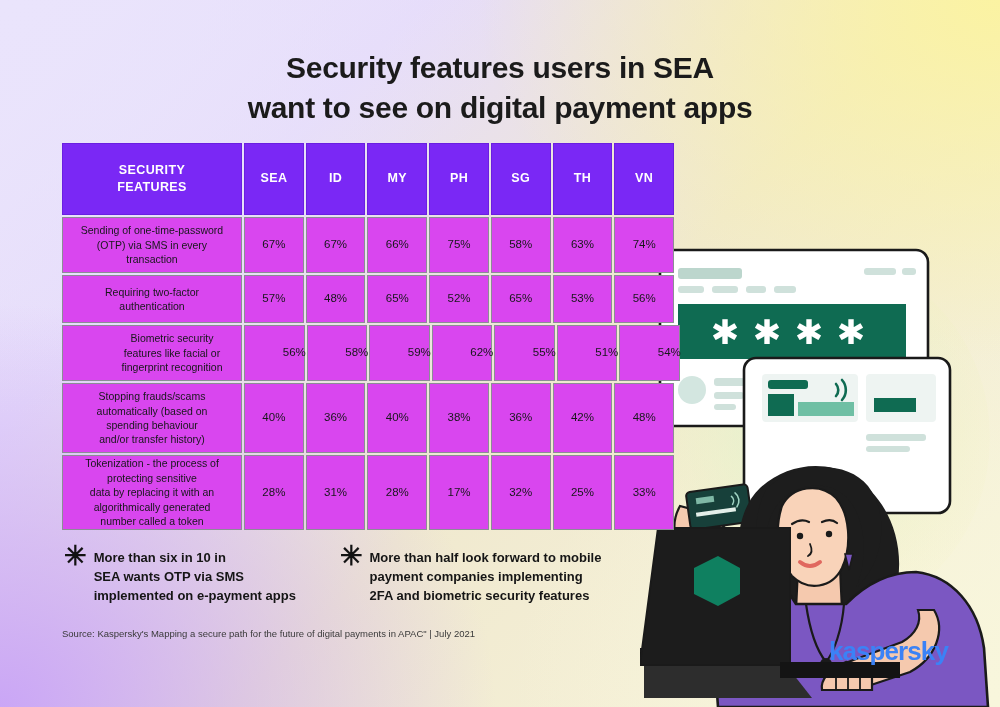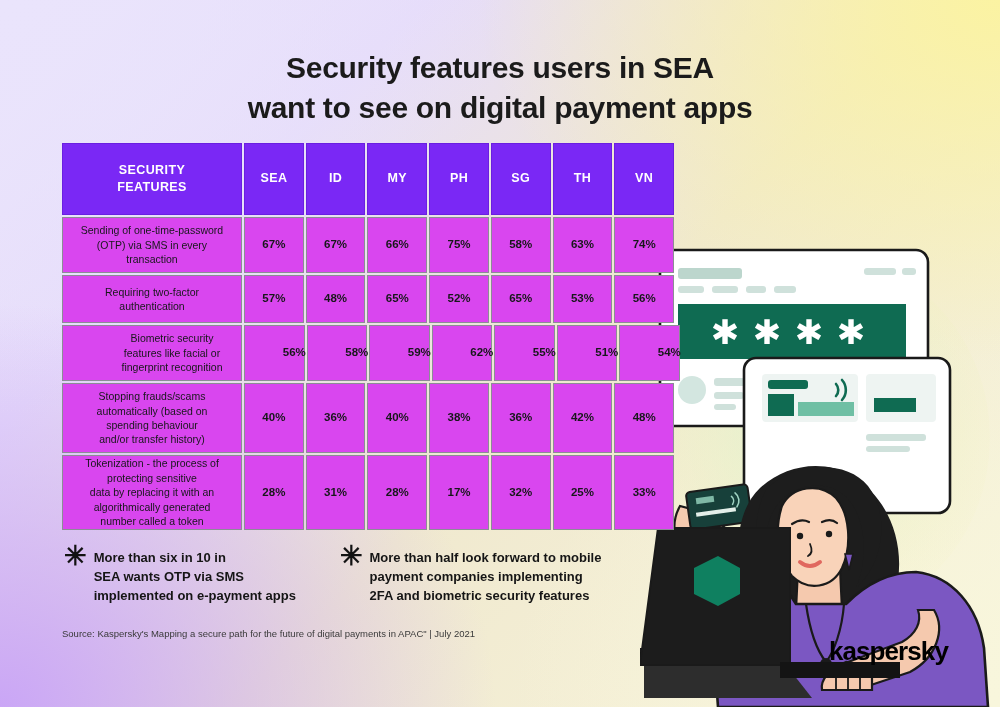--- a/index.html
+++ b/index.html
@@ -86,21 +86,21 @@
     height: 72px;
   }
   .hrow .c-feature { font-size: 12.5px; line-height: 1.35; }
 
   .r1 .tcell { height: 56px; }
   .r2 .tcell { height: 48px; }
   .r3 .tcell { height: 56px; padding-left: 45px; }
   .r4 .tcell { height: 70px; }
   .r5 .tcell { height: 75px; }
 
-  .tcell.val { font-size: 11.5px; font-weight: bold; }
+  .tcell.val { font-size: 11.5px; font-weight: normal; }
 
   
   .notes {
     position: absolute;
     left: 64px;
     top: 546px;
     width: 590px;
     display: flex;
     gap: 44px;
     z-index: 6;
@@ -132,21 +132,21 @@
   }
 
   
   .logo {
     position: absolute;
     right: 52px;
     top: 636px;
     font-size: 26px;
     font-weight: bold;
     letter-spacing: -0.9px;
-    color: #000000;
+    color: #3b82f6;
     z-index: 7;
   }
 
   
   .illus {
     position: absolute;
     left: 640px;
     top: 238px;
     width: 360px;
     height: 469px;

